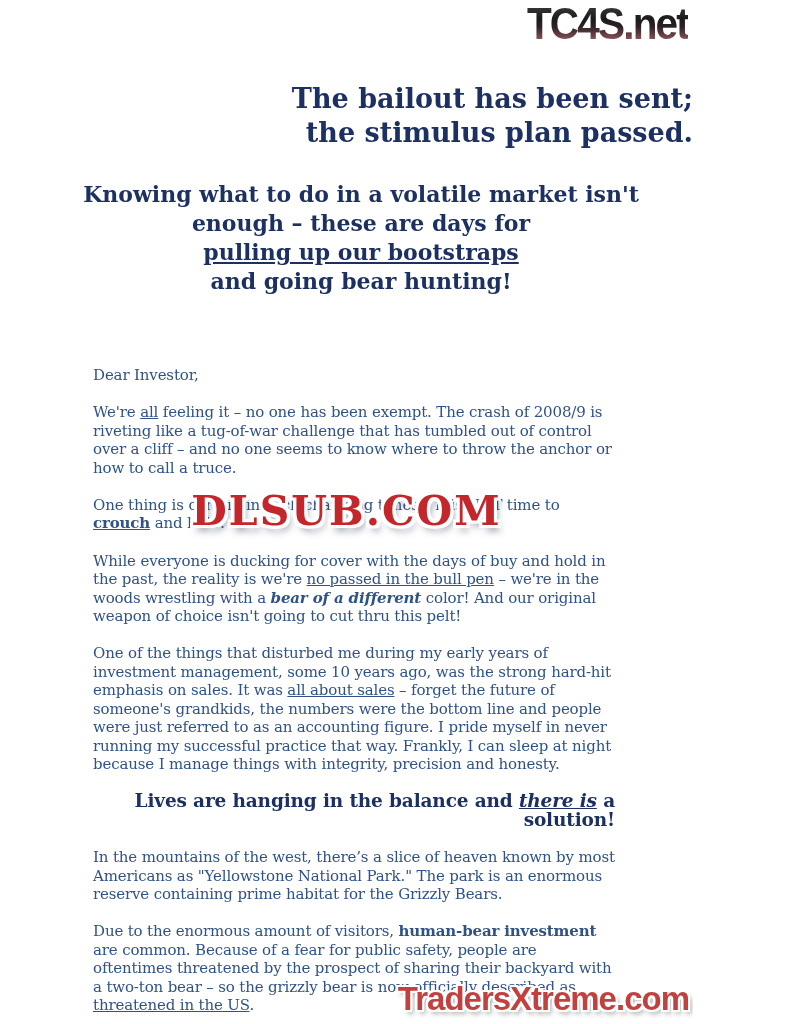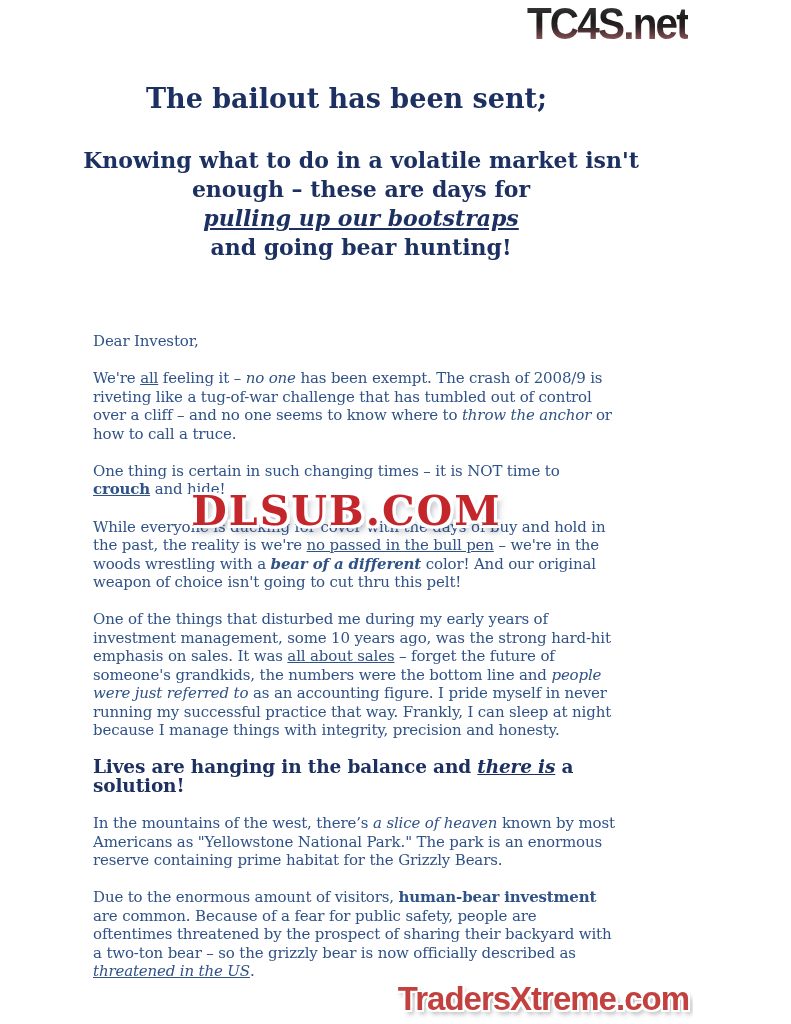--- a/index.html
+++ b/index.html
@@ -14,43 +14,43 @@
   .logo-top{
     position:absolute;top:-2px;right:5px;
     font-family:"Liberation Sans",sans-serif;
     font-weight:bold;font-size:45px;letter-spacing:-2px;
     transform:scale(0.90,1);transform-origin:right top;
     background:linear-gradient(180deg,#4a4a4a 0%,#1b1b1b 40%,#2c2123 55%,#744649 74%,#a87e80 90%,#cab2b2 100%);
     -webkit-background-clip:text;background-clip:text;color:transparent;
     white-space:nowrap;
   }
   .headline{
-    margin:82px 0 0;text-align:center;
+    margin:82px 0 0;text-align:right;
     color:#1c3061;font-weight:bold;
     font-size:27px;line-height:34px;
   }
   .subheadline{
     margin:30px 0 0;text-align:center;
     color:#1c3061;font-weight:bold;
     font-size:22px;line-height:29px;padding-left:29px;
   }
   .hl-line,.sh-line{display:block;}
   .letter{
     margin:70px 78px 0 93px;
     color:#2f5287;
     font-size:15px;line-height:18.4px;
     letter-spacing:-0.15px;
   }
   .letter p{margin:12px 0 19px;}
   .solution-heading{
-    text-align:left;font-weight:bold;
+    text-align:right;font-weight:bold;
     font-size:18.5px;color:#1c3061;
   }
   .b{font-weight:bold;}
-  .i{font-style:italic;}
+  .i{}
   .u{text-decoration:underline;}
   .bi{font-weight:bold;font-style:italic;}
   
   .watermark{
     position:absolute;top:487px;left:50%;transform:translateX(-50%);
     font-family:"DejaVu Serif",serif;font-weight:bold;
     font-size:41px;letter-spacing:2px;white-space:nowrap;
     color:#c4272b;
     text-shadow:
       -3px -3px 0 #fff, 0 -3px 0 #fff, 3px -3px 0 #fff,
@@ -73,20 +73,21 @@
 </style>
 </head>
 <body>
 
 <div class="page">
 
   <div class="logo-top">TC4S.net</div>
 
   <h1 class="headline">
     <span class="hl-line">The bailout has been sent;</span>
+    <span class="hl-line">the stimulus plan passed.</span>
   </h1>
 
   <h2 class="subheadline">
     <span class="sh-line">Knowing what to do in a volatile market isn't</span>
     <span class="sh-line">enough – these are days for</span>
     <span class="sh-line i u">pulling up our bootstraps</span>
     <span class="sh-line">and going bear hunting!</span>
   </h2>
 
   <div class="letter">

